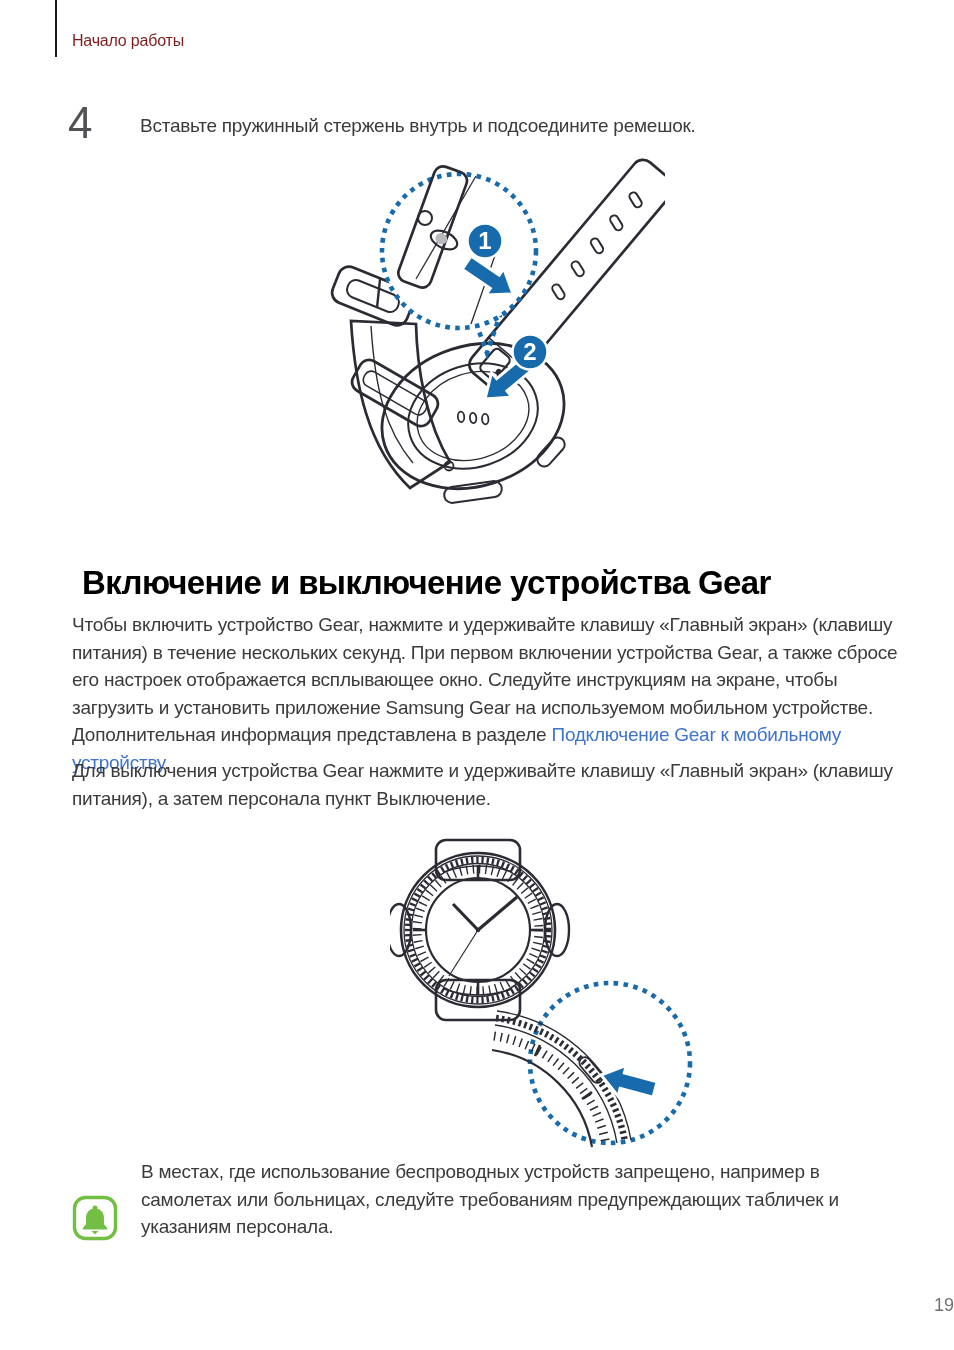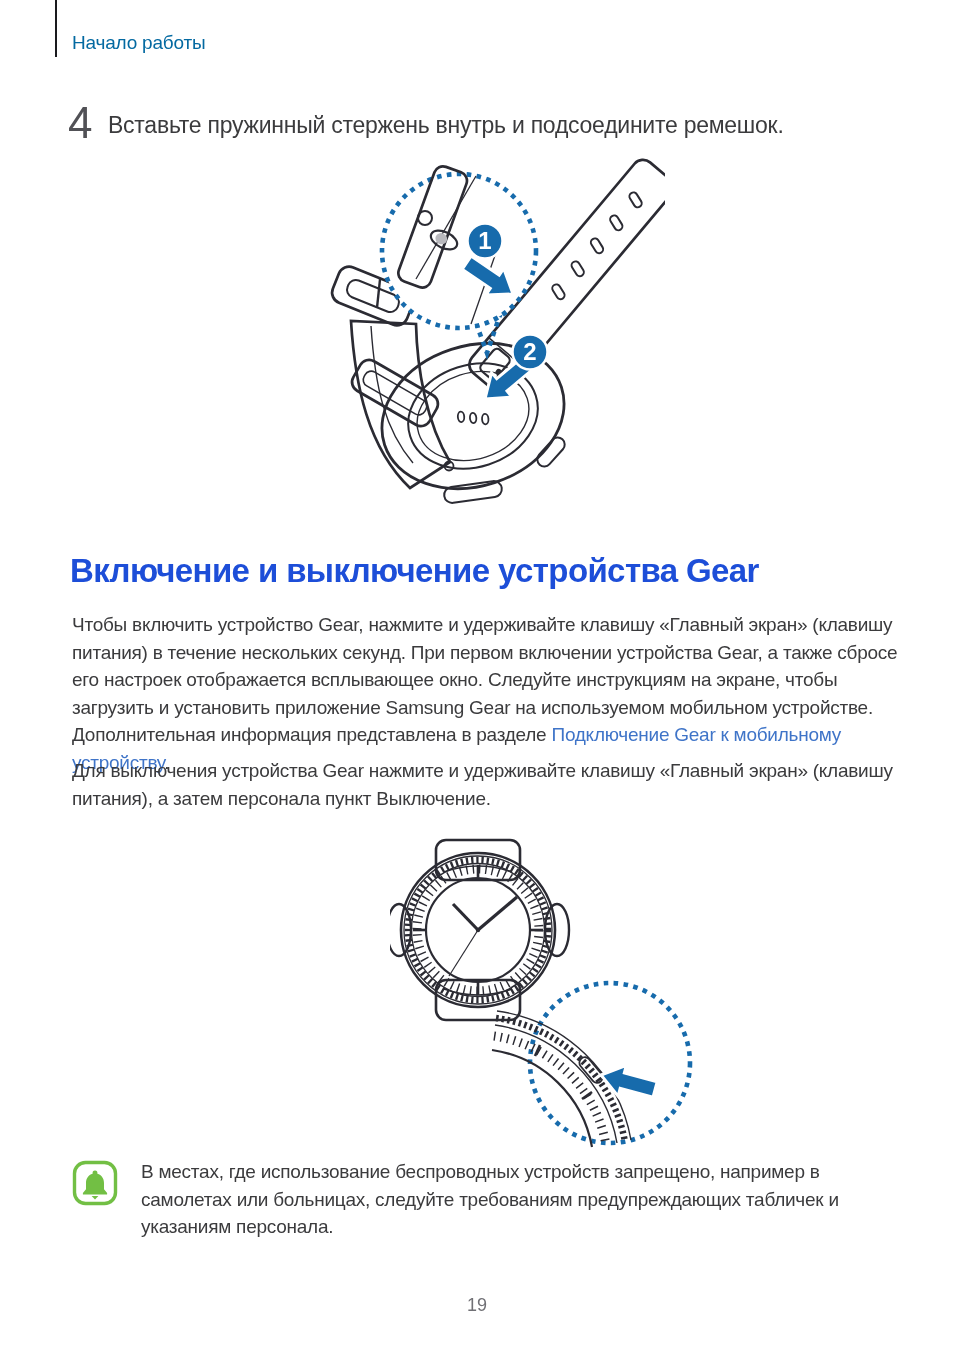--- a/index.html
+++ b/index.html
@@ -3,46 +3,46 @@
 <meta charset="utf-8">
 <style>
   html,body{margin:0;padding:0;background:#e8e8e8;}
   .page{
     position:relative;width:954px;height:1350px;margin:0 auto;
     background:#ffffff;overflow:hidden;
     font-family:"Liberation Sans",sans-serif;color:#3e3e40;
   }
   
   .chapter-rule{position:absolute;left:55px;top:0;width:2px;height:57px;background:#1a1a1e;}
-  .chapter-title{position:absolute;left:72px;top:32px;font-size:19px;color:#0369a1;letter-spacing:-0.2px;}
+  .chapter-title{position:absolute;left:72px;top:32px;font-size:16px;color:#7f1d1d;letter-spacing:-0.2px;}
   
   .step{position:absolute;left:68px;top:101px;display:flex;align-items:flex-start;}
   .step-number{font-size:44px;line-height:44px;color:#515156;font-weight:400;width:40px;}
-  .step-text{font-size:23px;line-height:27px;padding-top:11px;letter-spacing:-0.25px;color:#3b3b3d;}
+  .step-text{font-size:19px;line-height:27px;padding-top:11px;letter-spacing:-0.25px;color:#3b3b3d;margin-left:32px;}
   
   .figure1{position:absolute;left:313px;top:156px;width:352px;height:352px;}
   .figure2{position:absolute;left:390px;top:818px;width:332px;height:332px;}
   
   .section-title{
     position:absolute;left:70px;top:552px;font-size:33px;font-weight:bold;
-    color:#1d4ed8;letter-spacing:-0.6px;margin:0;
+    color:#000000;letter-spacing:-0.6px;margin:12px;
   }
   .para{position:absolute;left:72px;width:830px;font-size:19px;line-height:27.5px;
     letter-spacing:-0.25px;color:#3b3b3d;margin:0;}
   .para1{top:611px;}
   .para2{top:757px;}
   .doc-link{color:#3f74c8;text-decoration:none;cursor:pointer;}
   .bold{font-weight:normal;}
   
-  .note{position:absolute;left:72px;top:1158px;display:flex;align-items:flex-start;}
+  .note{position:absolute;left:72px;top:1158px;display:flex;align-items:flex-end;}
   .note-icon{flex:0 0 46px;width:46px;height:46px;margin-top:2px;}
   .note-text{font-size:19px;line-height:27.5px;letter-spacing:-0.25px;color:#3b3b3d;
     margin-left:23px;width:742px;}
   
-  .page-number{position:absolute;left:0;right:0;top:1295px;text-align:center;
+  .page-number{position:absolute;left:0;right:0;top:1295px;text-align:right;
     font-size:18px;color:#707075;}
   .lineart{stroke:#2b2b33;fill:none;}
 </style>
 </head>
 <body>
 
 <div class="page">
 
   <div class="chapter-rule"></div>
   <div class="chapter-title">Начало работы</div>

